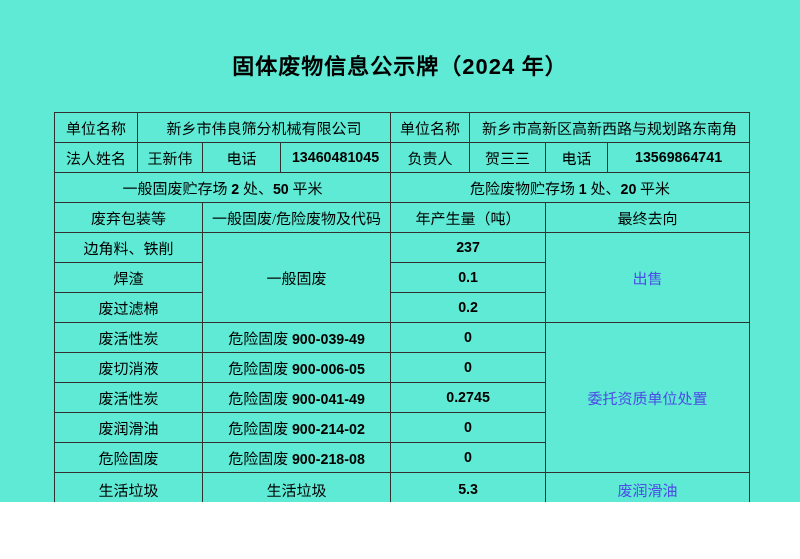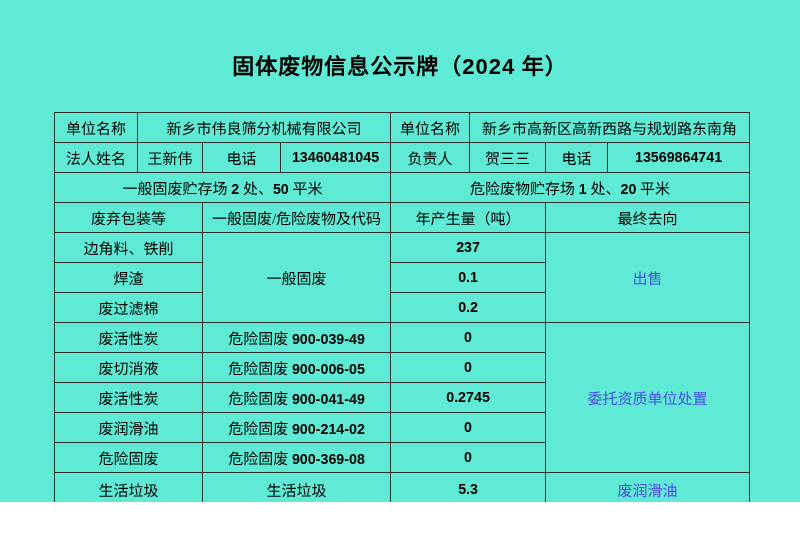--- a/index.html
+++ b/index.html
@@ -127,21 +127,21 @@
       <td colspan="2">危险固废 <span class="num">900-041-49</span></td>
       <td colspan="2"><span class="num">0.2745</span></td>
     </tr>
     <tr>
       <td colspan="2">废润滑油</td>
       <td colspan="2">危险固废 <span class="num">900-214-02</span></td>
       <td colspan="2"><span class="num">0</span></td>
     </tr>
     <tr>
       <td colspan="2">危险固废</td>
-      <td colspan="2">危险固废 <span class="num">900-369-08</span></td>
+      <td colspan="2">危险固废 <span class="num">900-218-08</span></td>
       <td colspan="2"><span class="num">0</span></td>
     </tr>
 
     <tr class="row-last">
       <td colspan="2">生活垃圾</td>
       <td colspan="2">生活垃圾</td>
       <td colspan="2"><span class="num">5.3</span></td>
       <td colspan="2" class="blue">废润滑油</td>
     </tr>
   </tbody>

